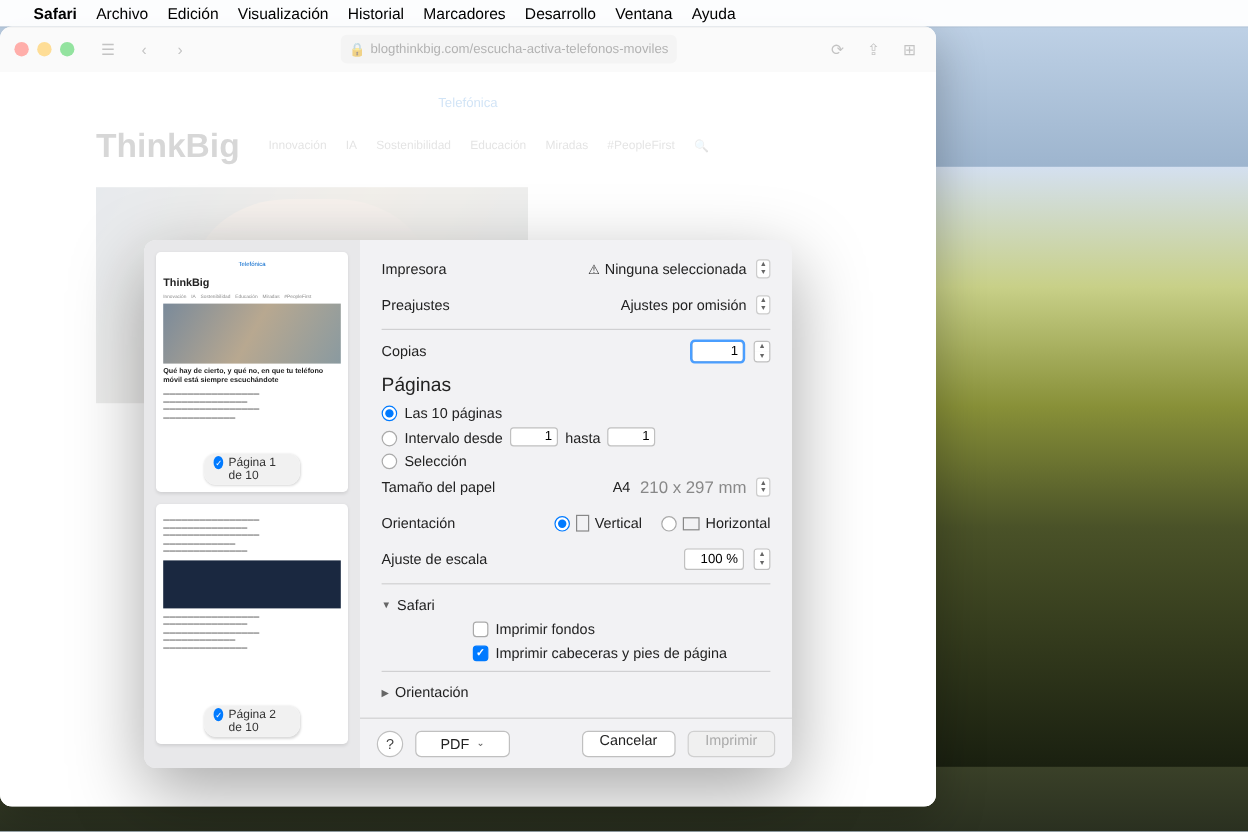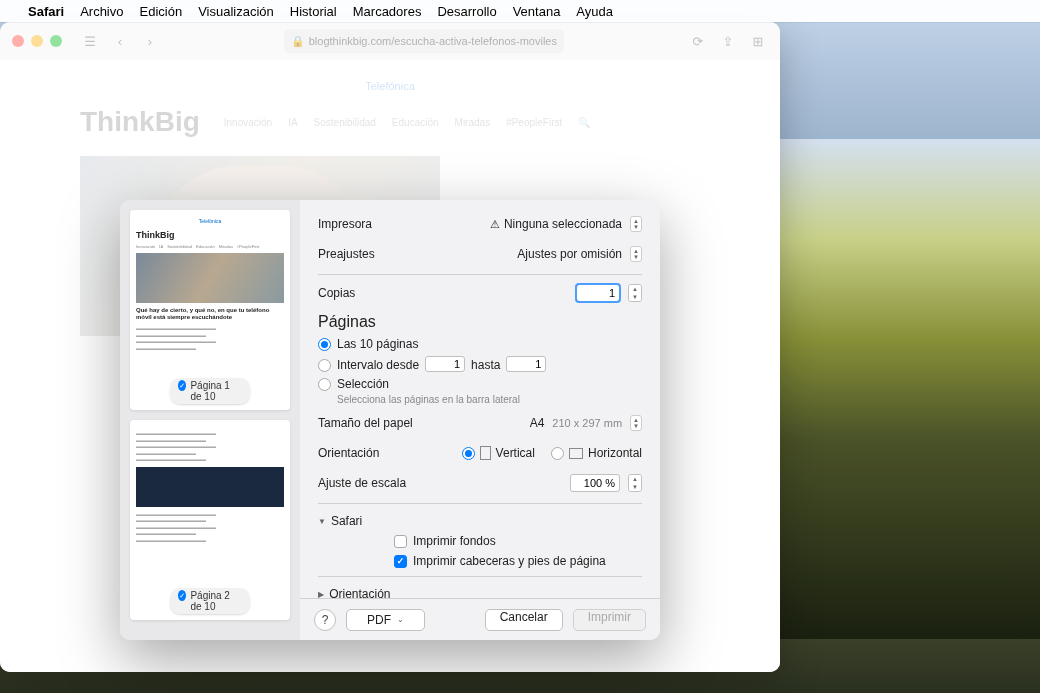--- a/index.html
+++ b/index.html
@@ -57,21 +57,21 @@
 .section-title { font-size:16px; color:#222; margin:6px 0 6px 0;}
 .radio-row { display:flex; align-items:center; gap:6px; margin-bottom:5px; margin-left:0;}
 .radio { width:13px; height:13px; border:1px solid #aaa; border-radius:50%; display:flex; align-items:center; justify-content:center; background:#fff;}
 .radio.checked { border-color:#007aff; }
 .radio.checked::after { content:''; width:7px; height:7px; background:#007aff; border-radius:50%; }
 .radio-label { font-size:12px; color:#222;}
 .range-row { display:flex; align-items:flex-end; gap:6px; margin-bottom:5px;}
 .range-input { width:40px; height:16px; text-align:right; font-size:11px; padding:1px 4px; border:1px solid #c0c0c0; border-radius:3px; background:#fff;}
 .helper-text { font-size:10px; color:#888; margin-left:19px; margin-top:-2px; margin-bottom:8px;}
 .paper-size-val { color:#222; }
-.paper-size-dim { font-size:11px; color:#888; margin-left:4px;}
+.paper-size-dim { font-size:14px; color:#888; margin-left:4px;}
 .orient-row { display:flex; align-items:center; gap:16px; justify-content:flex-end;}
 .orient-opt { display:flex; align-items:center; gap:5px;}
 .orient-icon { width:14px; height:14px; border:1px solid #888; display:inline-block;}
 .orient-icon.vert { width:11px; height:14px;}
 .orient-icon.horz { width:14px; height:11px;}
 .scale-input { width:50px; height:18px; text-align:right; font-size:11px; padding:1px 4px; border:1px solid #c0c0c0; border-radius:3px; background:#fff;}
 .disclosure { display:flex; align-items:center; gap:5px; font-size:12px; color:#222; margin:10px 0 6px 0;}
 .disclosure .tri { font-size:8px; color:#666;}
 .checkbox-row { display:flex; align-items:center; gap:6px; margin-bottom:6px; margin-left:76px;}
 .checkbox { width:13px; height:13px; border:1px solid #aaa; border-radius:3px; background:#fff; display:flex; align-items:center; justify-content:center;}
@@ -229,21 +229,20 @@
         <div class="radio"></div>
         <span class="radio-label">Intervalo desde</span>
         <input class="range-input" value="1" style="">
         <span>hasta</span>
         <input class="range-input" value="1" style="">
       </div>
       <div class="radio-row">
         <div class="radio"></div>
         <span class="radio-label">Selección</span>
       </div>
-      <div class="helper-text">Selecciona las páginas en la barra lateral</div>
 
       <div class="row">
         <div class="row-label">Tamaño del papel</div>
         <div class="row-value">
           <div class="select-like">
             <span class="paper-size-val">A4</span>
             <span class="paper-size-dim">210 x 297 mm</span>
             <span class="updown">
                 <span>▲</span>
                 <span>▼</span>

